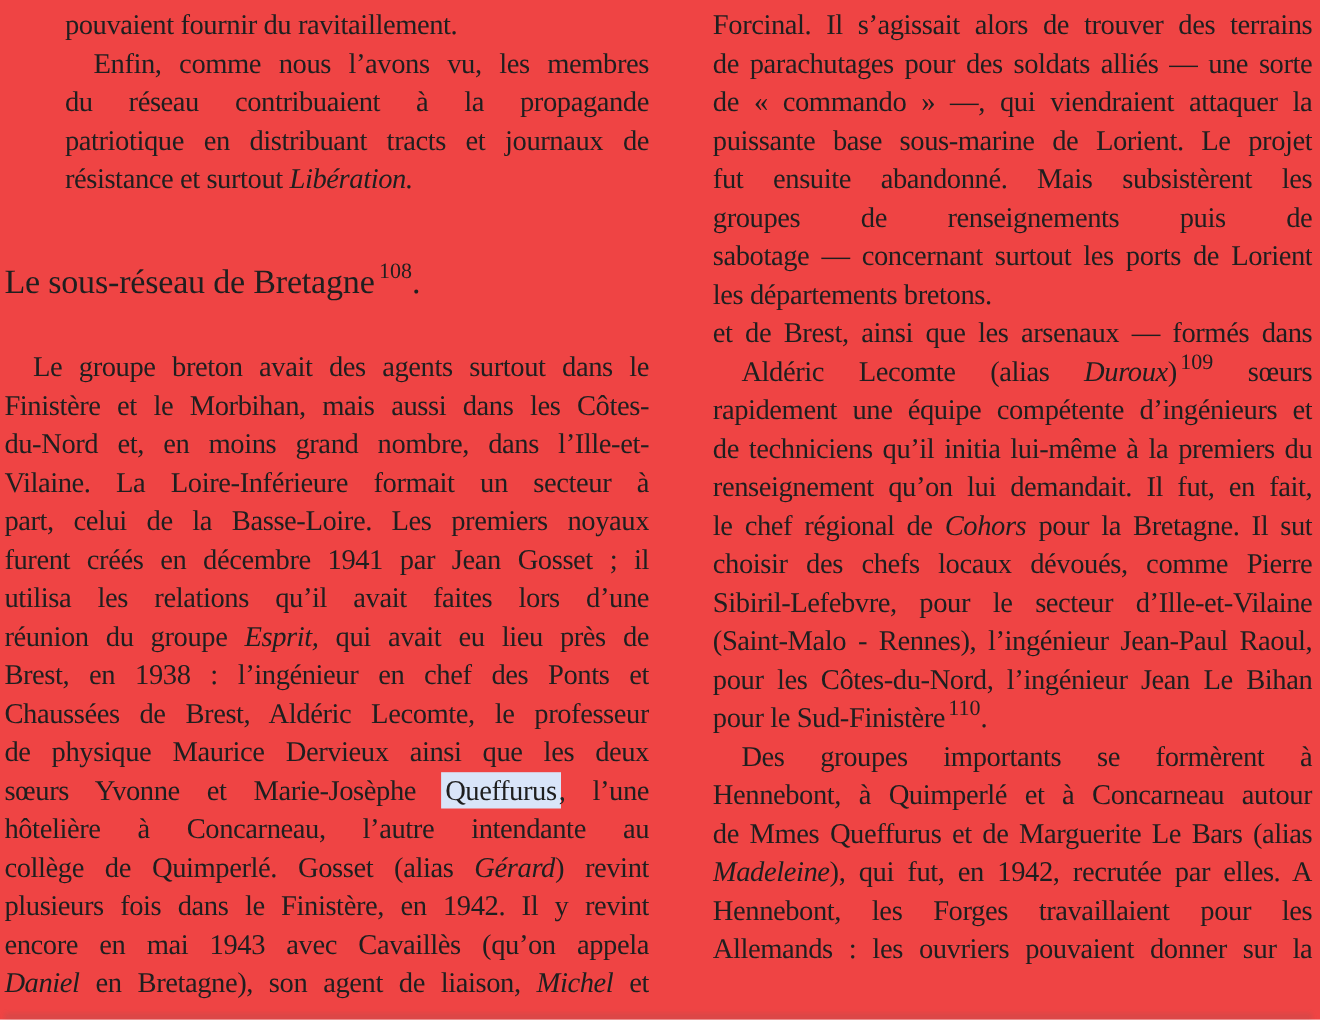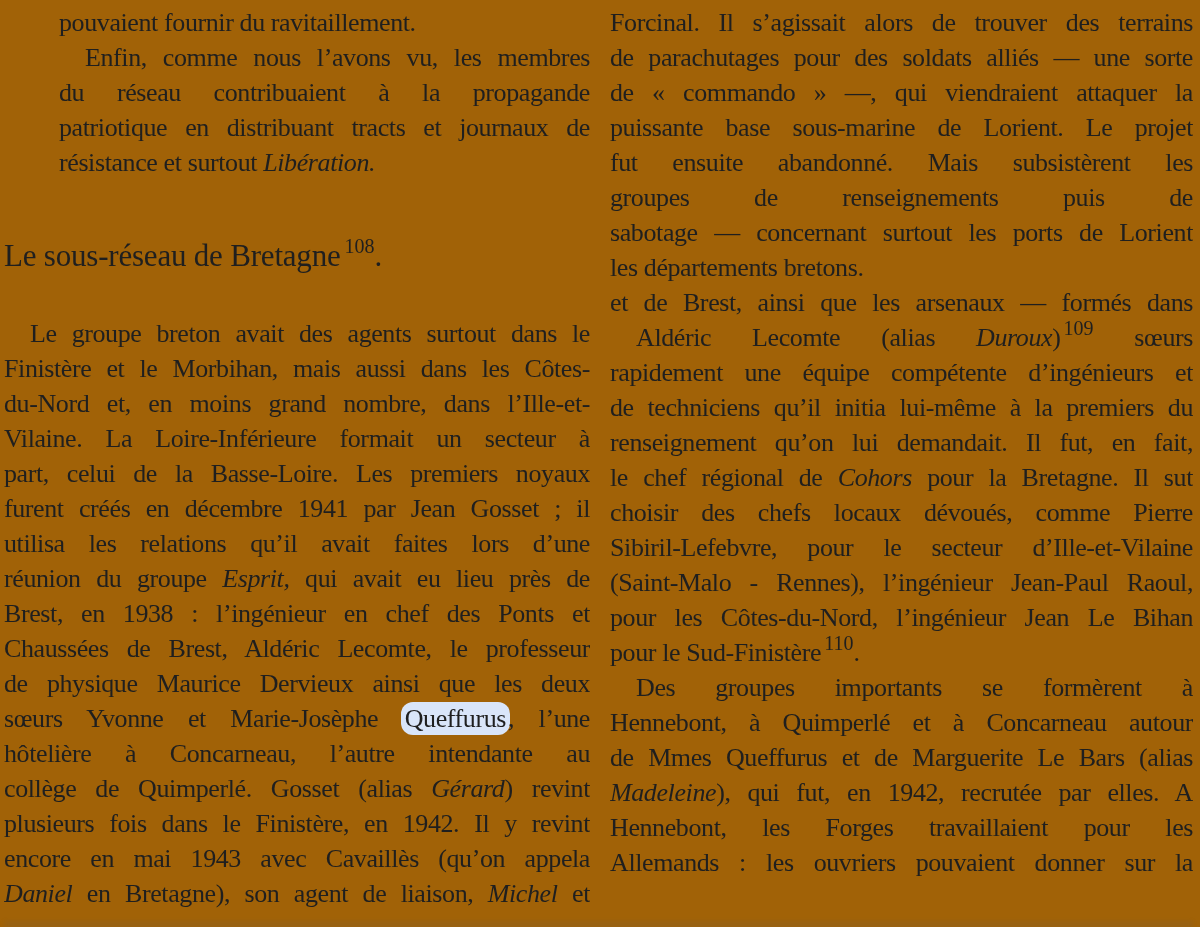--- a/index.html
+++ b/index.html
@@ -7,32 +7,32 @@
     padding: 0;
     width: 1200px;
     height: 927px;
     background: #ffffff;
     overflow: hidden;
   }
   .page {
     position: relative;
     width: 1200px;
     height: 927px;
-    background: #a16207;
+    background: #ef4444;
     font-family: "Liberation Serif", "DejaVu Serif", serif;
     color: var(--txt, #1f1f1f);
   }
   .col { position: absolute; top: 0; height: 927px; }
   .col-left  { left: 4px;   width: 586px; }
   .col-right { left: 610px; width: 583px; }
 
   .block { position: absolute; left: 0; right: 0; }
   .block-a { top: 5px; left: 55px; }
   .block-b { top: 316px; }
-  .block-c { top: 5px; }
+  .block-c { top: 5px; margin-left: 38px; }
 
   .line {
     height: 35px;
     line-height: 35px;
     font-size: 26px;
     letter-spacing: -0.4px;
     text-align: justify;
     text-align-last: justify;
     -moz-text-align-last: justify;
     white-space: normal;
@@ -55,21 +55,21 @@
     top: -11px;
     margin-left: 3px;
     letter-spacing: 0;
   }
 
   mark.hl {
     background-color: var(--hl, #d9e5f9);
     color: inherit;
     padding: 2px 4px;
     margin: 0 -2px;
-    border-radius: 12px;
+    border-radius: 0;
   }
 
   .heading {
     position: absolute;
     top: 236px;
     left: 0;
     margin: 0;
     font-weight: normal;
     font-size: 31px;
     line-height: 40px;

